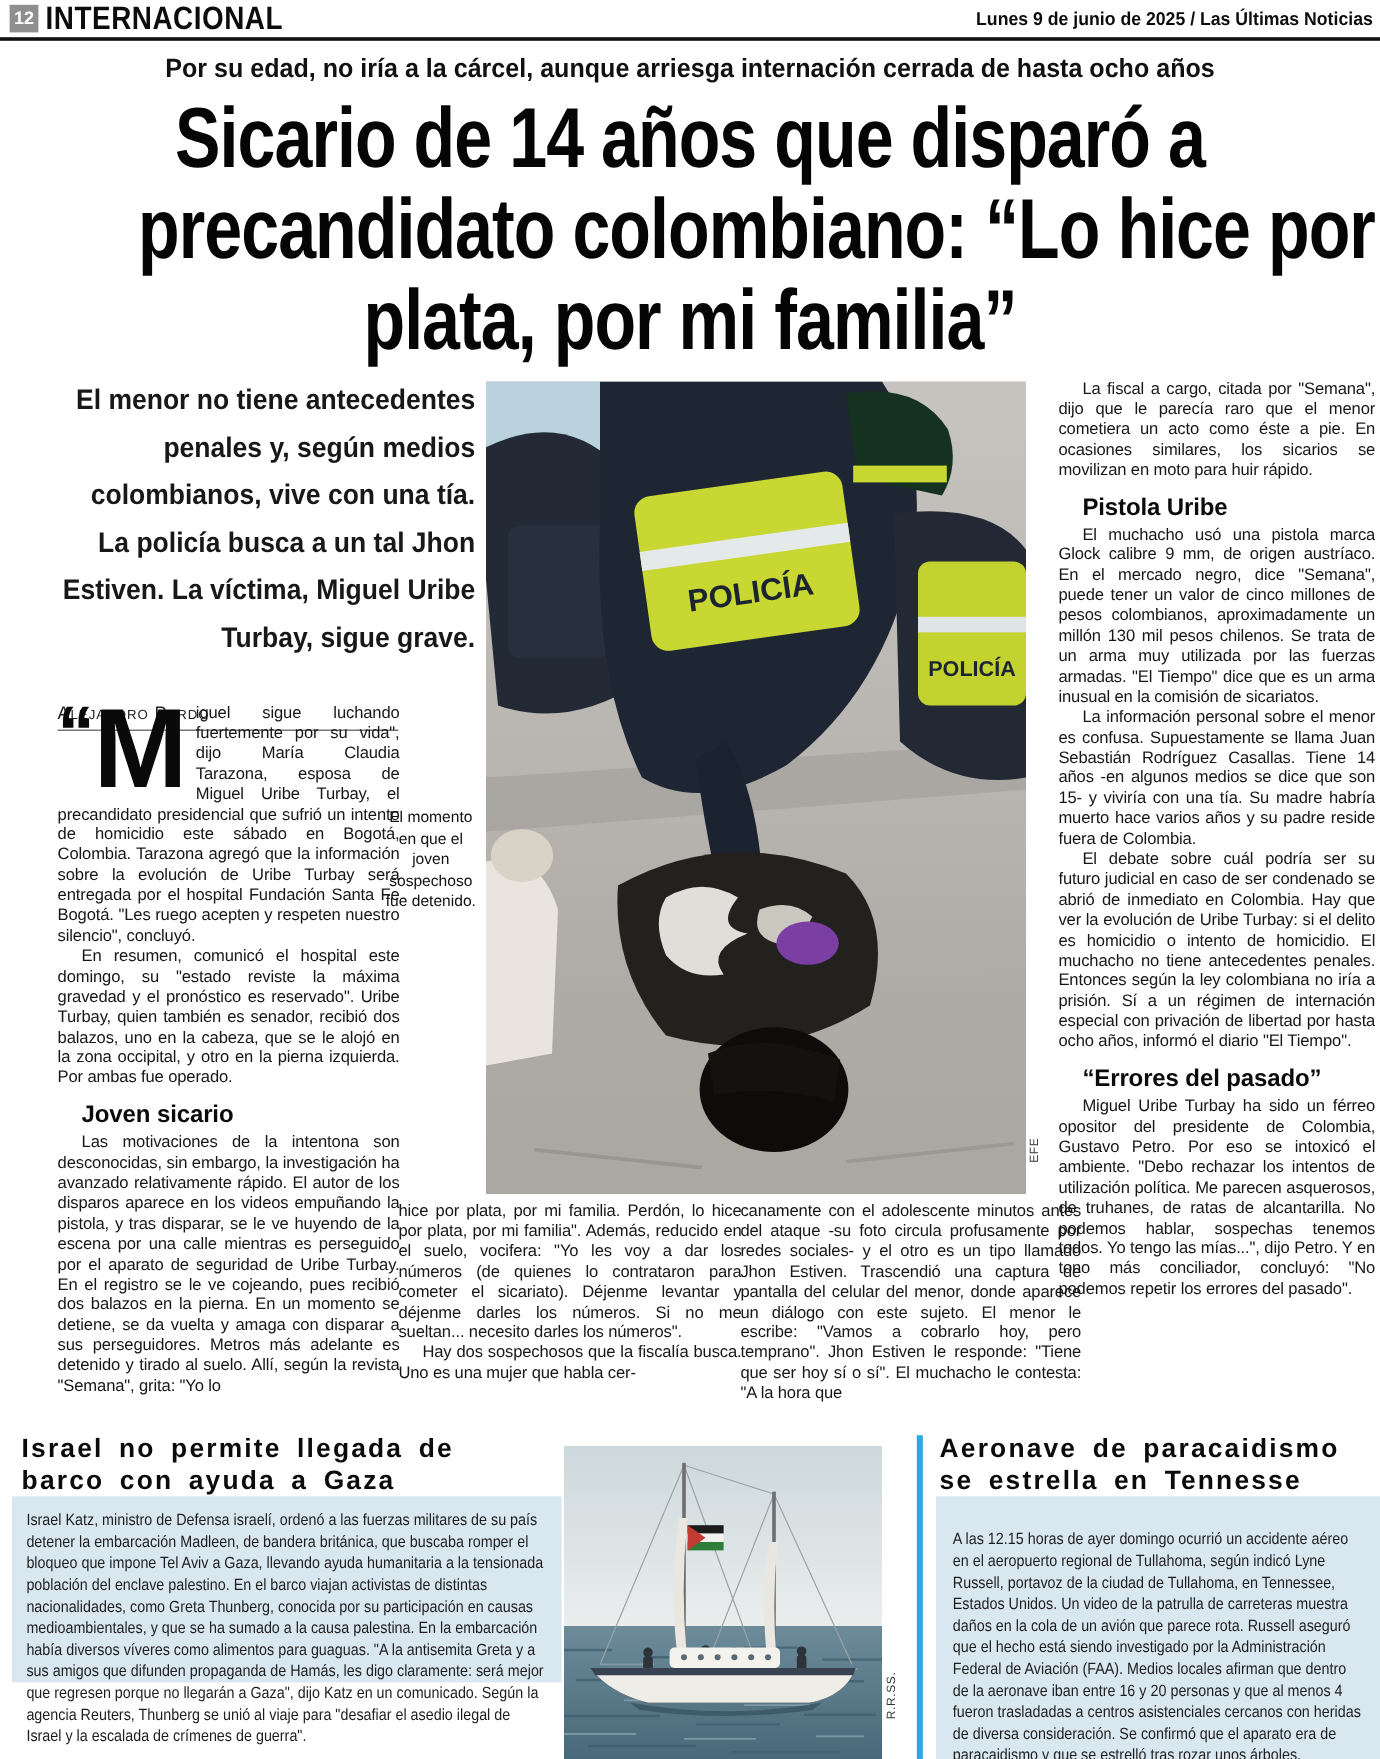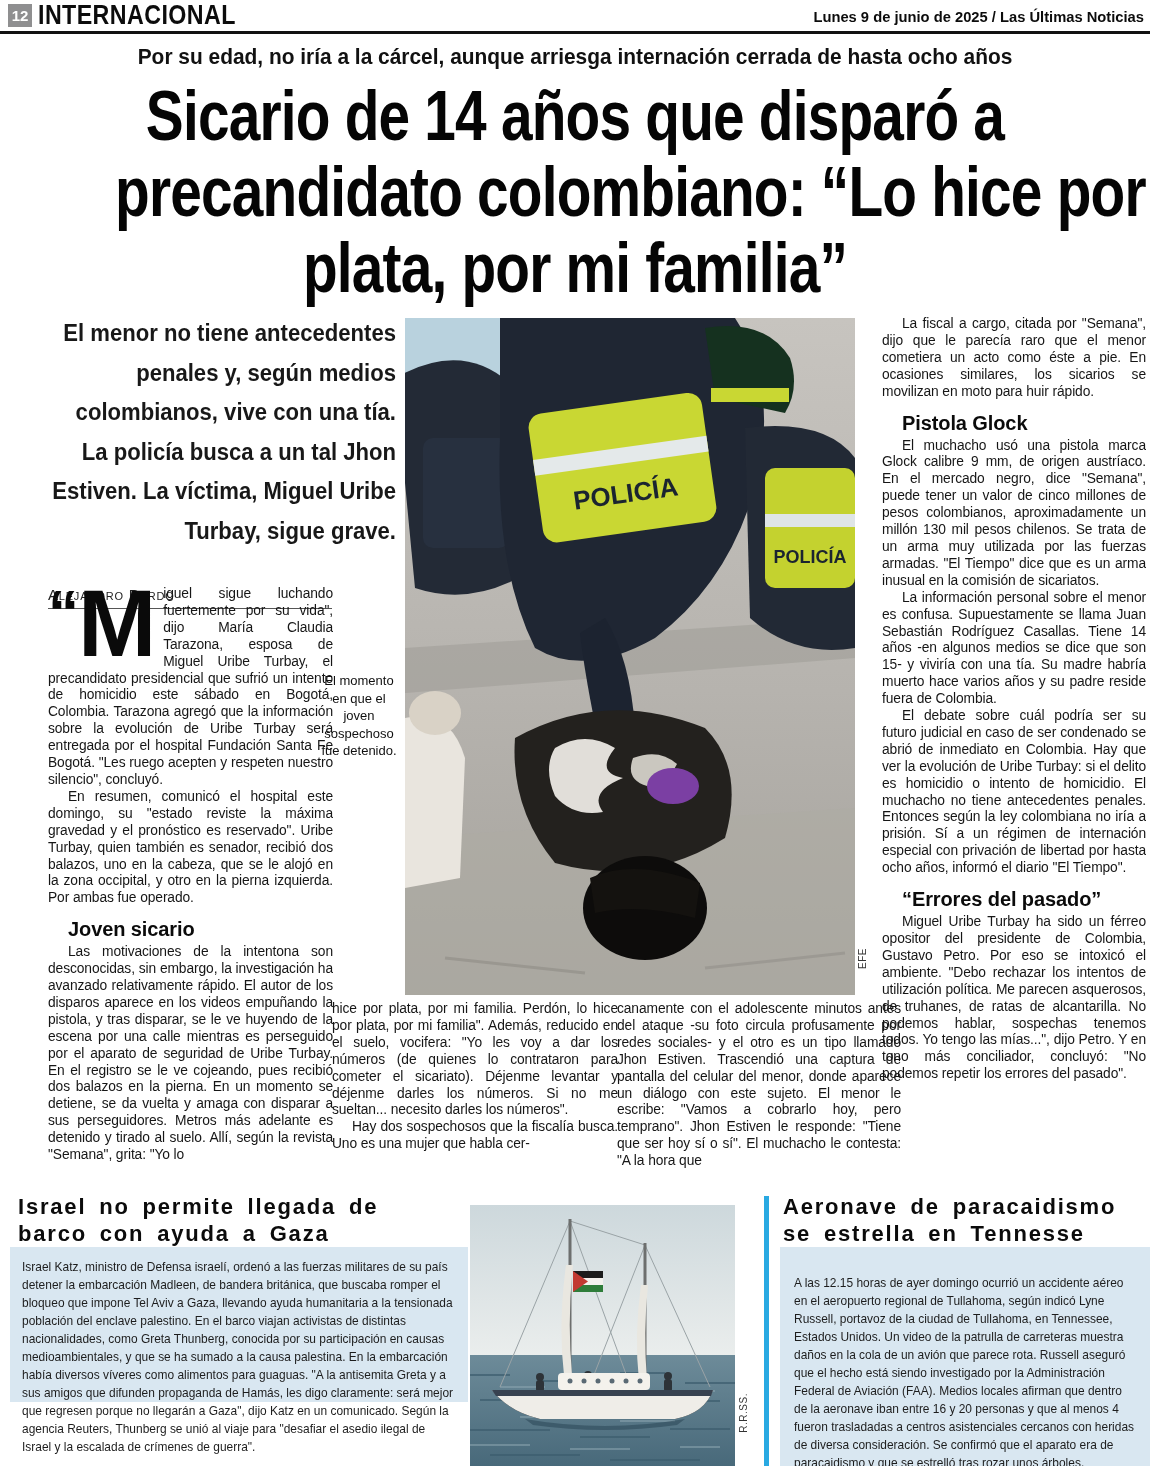--- a/index.html
+++ b/index.html
@@ -174,21 +174,21 @@
 <div class="abs col col2">
   <p class="first">hice por plata, por mi familia. Perdón, lo hice por plata, por mi familia". Además, reducido en el suelo, vocifera: "Yo les voy a dar los números (de quienes lo contrataron para cometer el sicariato). Déjenme levantar y déjenme darles los números. Si no me sueltan... necesito darles los números".</p>
   <p>Hay dos sospechosos que la fiscalía busca. Uno es una mujer que habla cer-</p>
 </div>
 <div class="abs col col3">
   <p class="first">canamente con el adolescente minutos antes del ataque -su foto circula profusamente por redes sociales- y el otro es un tipo llamado Jhon Estiven. Trascendió una captura de pantalla del celular del menor, donde aparece un diálogo con este sujeto. El menor le escribe: "Vamos a cobrarlo hoy, pero temprano". Jhon Estiven le responde: "Tiene que ser hoy sí o sí". El muchacho le contesta: "A la hora que</p>
 </div>
 
 <div class="abs col col4">
   <p>La fiscal a cargo, citada por "Semana", dijo que le parecía raro que el menor cometiera un acto como éste a pie. En ocasiones similares, los sicarios se movilizan en moto para huir rápido.</p>
-  <div class="subhead">Pistola Glock</div>
+  <div class="subhead">Pistola Uribe</div>
   <p>El muchacho usó una pistola marca Glock calibre 9 mm, de origen austríaco. En el mercado negro, dice "Semana", puede tener un valor de cinco millones de pesos colombianos, aproximadamente un millón 130 mil pesos chilenos. Se trata de un arma muy utilizada por las fuerzas armadas. "El Tiempo" dice que es un arma inusual en la comisión de sicariatos.</p>
   <p>La información personal sobre el menor es confusa. Supuestamente se llama Juan Sebastián Rodríguez Casallas. Tiene 14 años -en algunos medios se dice que son 15- y viviría con una tía. Su madre habría muerto hace varios años y su padre reside fuera de Colombia.</p>
   <p>El debate sobre cuál podría ser su futuro judicial en caso de ser condenado se abrió de inmediato en Colombia. Hay que ver la evolución de Uribe Turbay: si el delito es homicidio o intento de homicidio. El muchacho no tiene antecedentes penales. Entonces según la ley colombiana no iría a prisión. Sí a un régimen de internación especial con privación de libertad por hasta ocho años, informó el diario "El Tiempo".</p>
   <div class="subhead">“Errores del pasado”</div>
   <p>Miguel Uribe Turbay ha sido un férreo opositor del presidente de Colombia, Gustavo Petro. Por eso se intoxicó el ambiente. "Debo rechazar los intentos de utilización política. Me parecen asquerosos, de truhanes, de ratas de alcantarilla. No podemos hablar, sospechas tenemos todos. Yo tengo las mías...", dijo Petro. Y en tono más conciliador, concluyó: "No podemos repetir los errores del pasado".</p>
 </div>
 
 <div class="abs btitle btitle-l">
   <div>Israel no permite llegada de</div>
   <div>barco con ayuda a Gaza</div>

